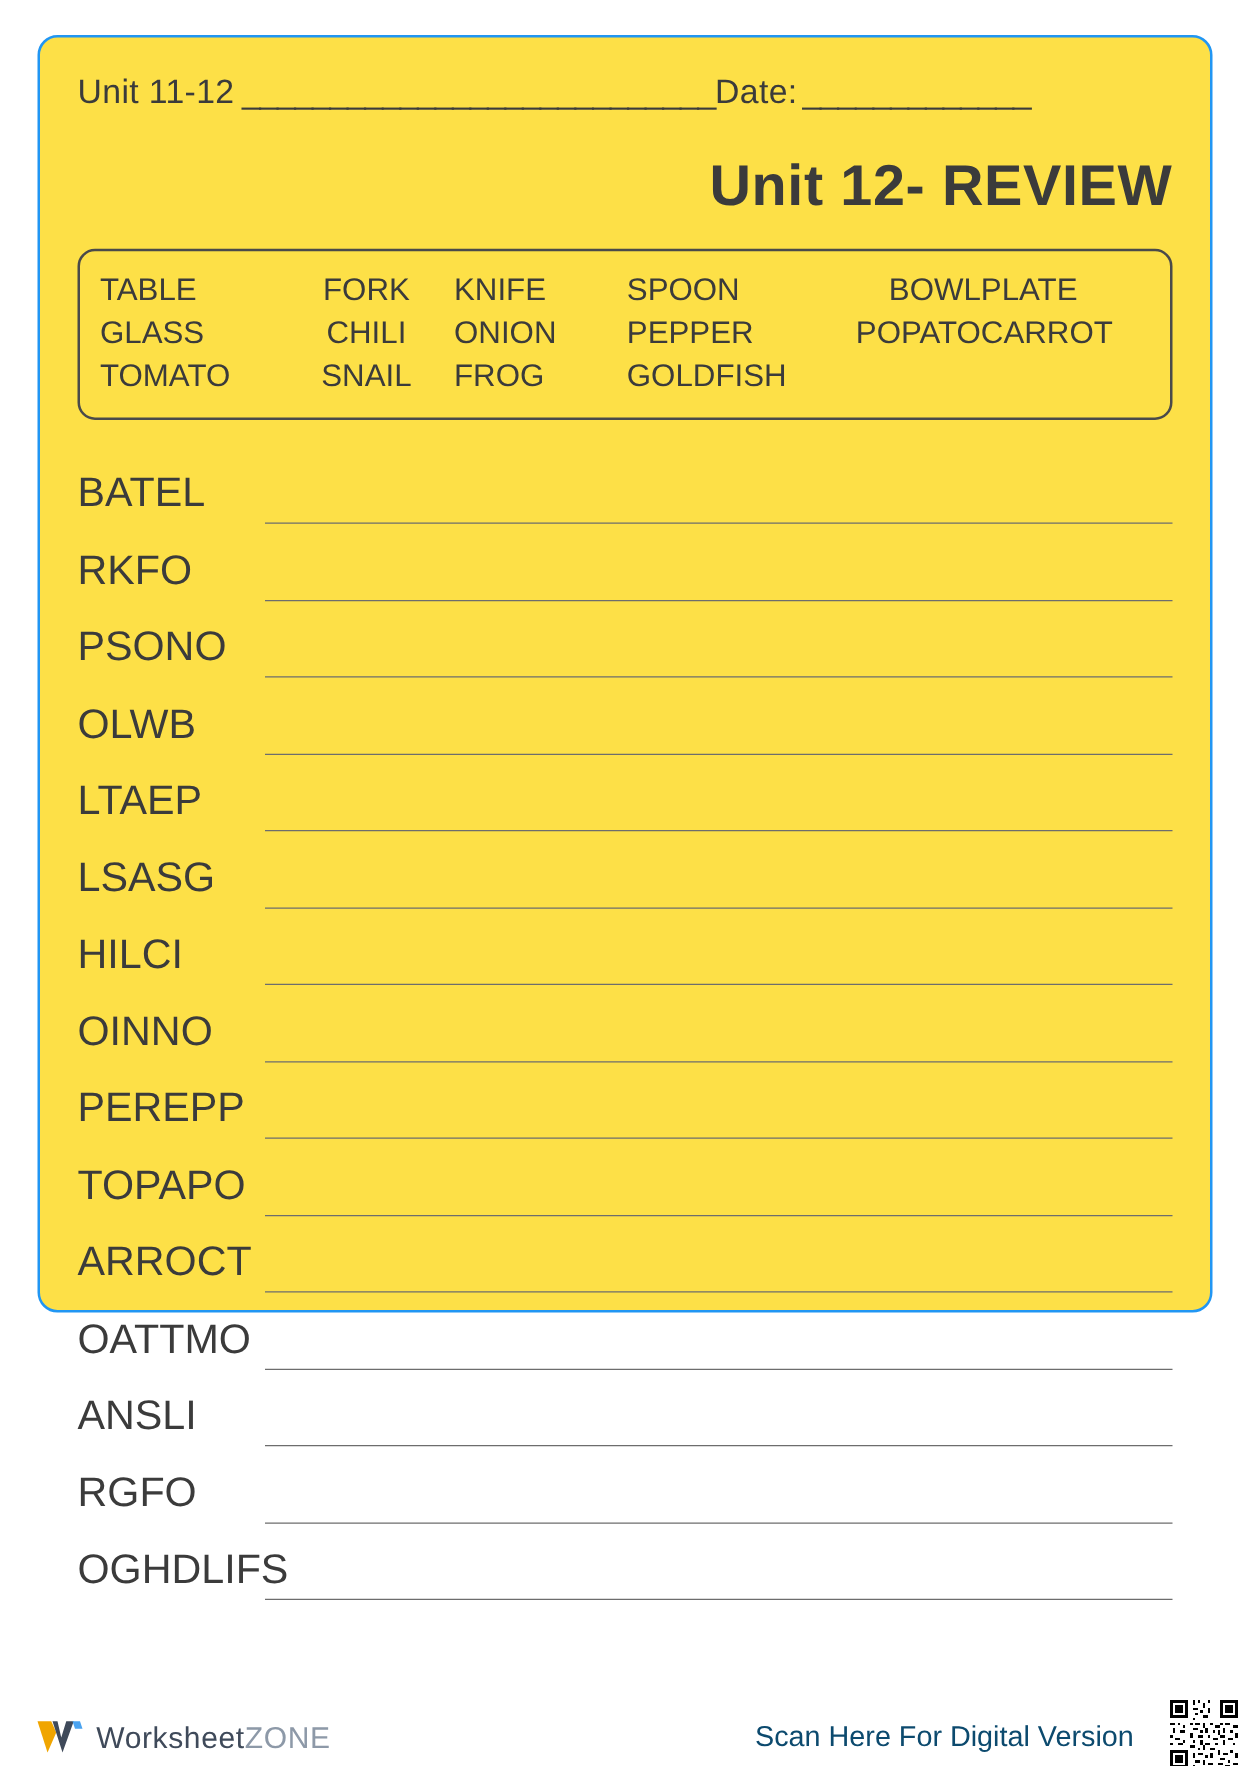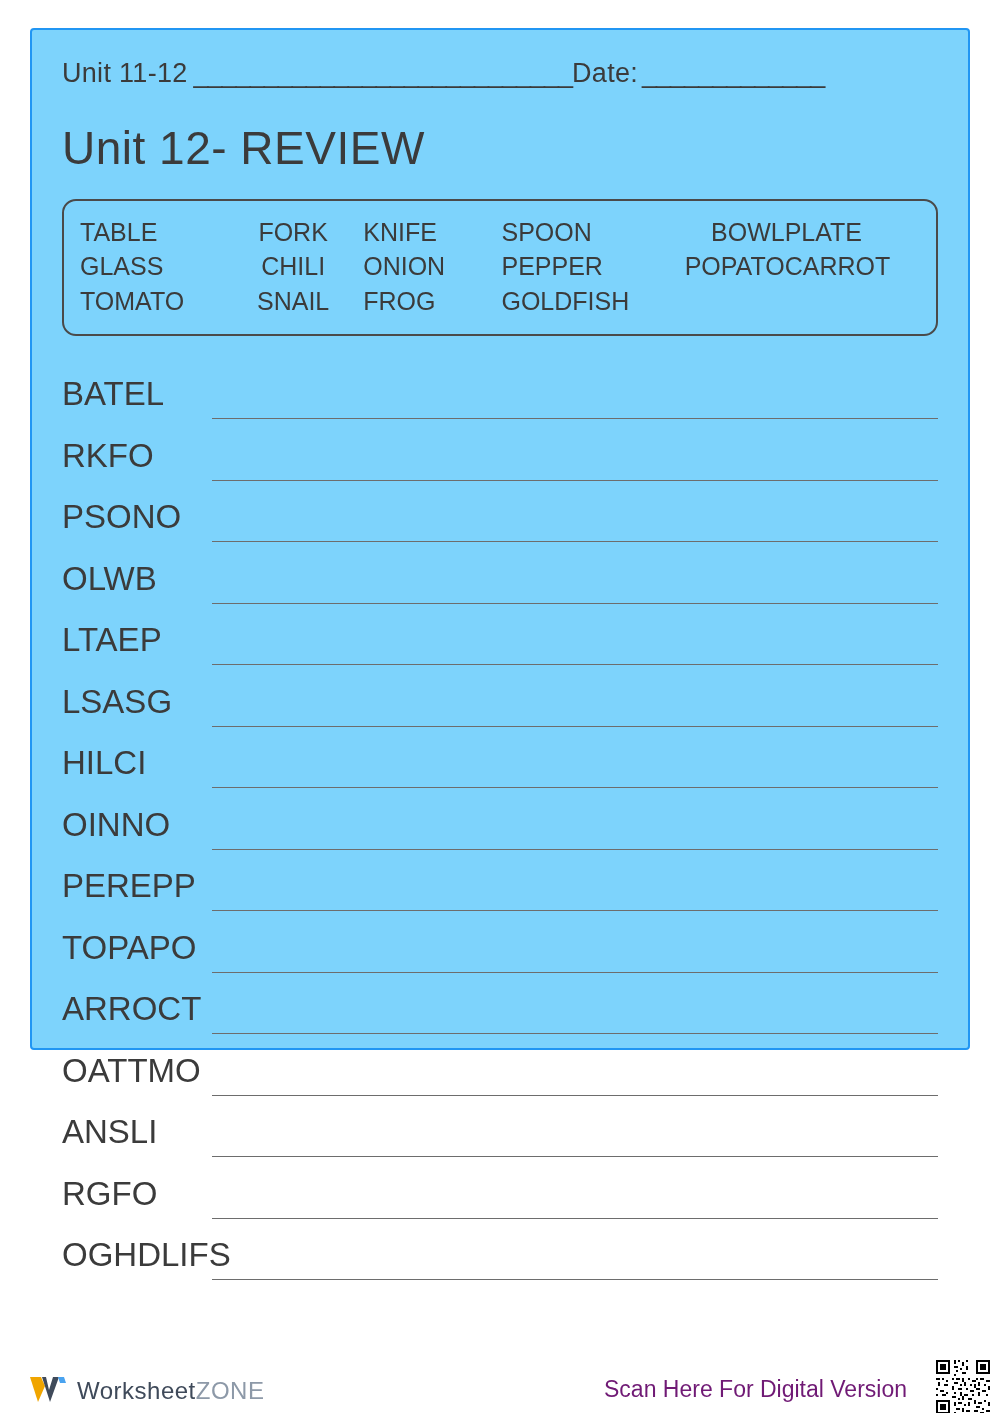--- a/index.html
+++ b/index.html
@@ -17,22 +17,22 @@
     overflow: hidden;
   }
 
   .sheet {
     position: absolute;
     left: 30px;
     top: 28px;
     width: 940px;
     height: 1022px;
     border: 2px solid #2196f3;
-    border-radius: 4px;
-    background: #7dd3fc;
+    border-radius: 16px;
+    background: #fde047;
   }
 
   .inner {
     position: absolute;
     left: 0;
     top: 0;
     right: 0;
     bottom: 0;
     padding: 28px 30px 0 30px;
   }
@@ -53,23 +53,23 @@
   }
   .header-date {
   }
   .header-date-blank {
     margin-left: 4px;
     letter-spacing: -1px;
   }
 
   
   .title {
-    text-align: left;
+    text-align: right;
     font-size: 46px;
-    font-weight: 400;
+    font-weight: 700;
     color: #3b3b3b;
     margin-top: 32px;
     letter-spacing: 0.5px;
   }
 
   
   .word-bank {
     margin-top: 24px;
     border: 2px solid #4a4a4a;
     border-radius: 14px;
@@ -138,21 +138,21 @@
     letter-spacing: 0.5px;
   }
   .logo-worksheet { color: #3f4a5a; }
   .logo-zone { color: #8d99a8; }
 
   .scan-text {
     position: absolute;
     right: 93px;
     top: 18px;
     font-size: 23px;
-    color: #701a75;
+    color: #0c4a6e;
     white-space: nowrap;
   }
   .qr {
     position: absolute;
     right: 8px;
     top: 0px;
     width: 58px;
     height: 58px;
     background: #ffffff;
   }

